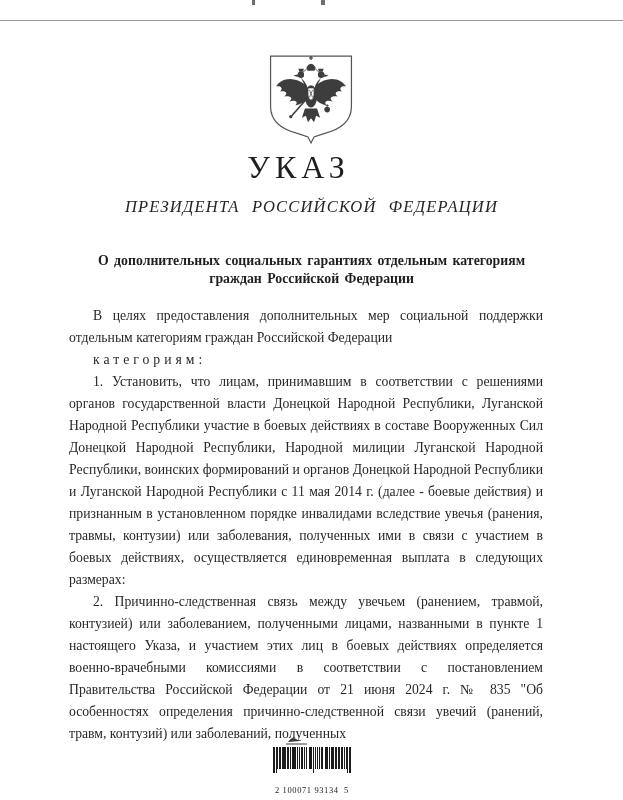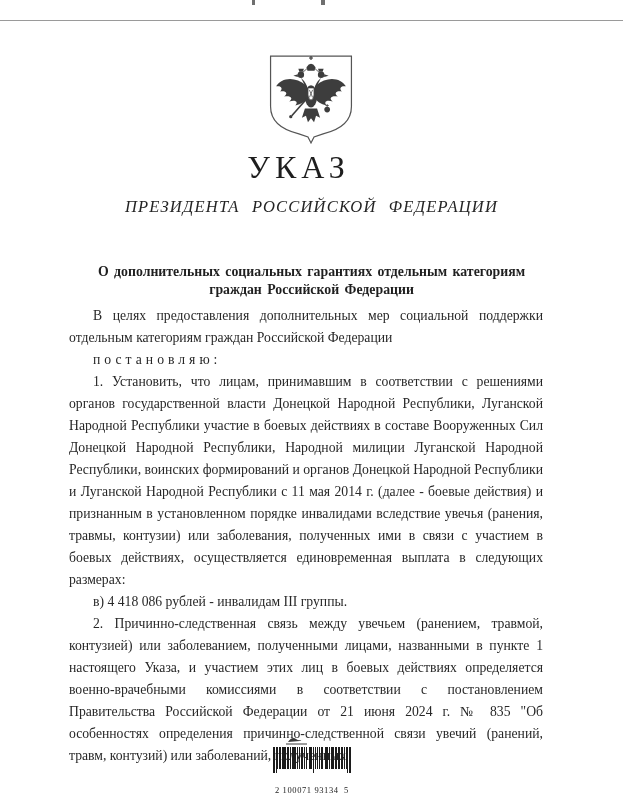--- a/index.html
+++ b/index.html
@@ -22,21 +22,21 @@
     position:absolute;left:0;top:149px;width:597px;margin:0;
     text-align:center;font-size:32px;font-weight:normal;
     letter-spacing:5px;color:#1e1e1e;
   }
   .decree-issuer{
     position:absolute;left:0;top:197px;width:623px;margin:0;
     text-align:center;font-size:16.5px;font-weight:normal;
     letter-spacing:1.2px;word-spacing:7px;color:#242424;font-style:italic;
   }
   .decree-subject{
-    position:absolute;left:76px;top:263px;width:471px;margin:0;
+    position:absolute;left:76px;top:252px;width:471px;margin:0;
     text-align:center;font-weight:bold;font-size:13.8px;line-height:18px;
     word-spacing:2px;color:#1f1f1f;
   }
   .body-text{
     position:absolute;left:69px;top:305px;width:474px;
     font-size:13.7px;line-height:22px;text-align:justify;color:#272727;
   }
   .body-text p{margin:0;text-indent:24px;}
   .decree-word{letter-spacing:4px;text-indent:0;}
   .payment-line{padding-left:24px;}
@@ -84,23 +84,22 @@
       <path d="M42.4 36.5 l3.2 7.5 M45.6 36.5 l-3.2 7.5" fill="none" stroke-width="0.7"></path>
     </g>
   </svg>
 
   <h1 class="decree-title">УКАЗ</h1>
   <h2 class="decree-issuer">ПРЕЗИДЕНТА РОССИЙСКОЙ ФЕДЕРАЦИИ</h2>
   <h3 class="decree-subject">О дополнительных социальных гарантиях отдельным категориям граждан Российской Федерации</h3>
 
   <div class="body-text">
     <p>В целях предоставления дополнительных мер социальной поддержки отдельным категориям граждан Российской Федерации</p>
-    <p class="decree-word">постановляю:</p>
+    <p class="decree-word">категориям:</p>
     <p>1. Установить, что лицам, принимавшим в соответствии с решениями органов государственной власти Донецкой Народной Республики, Луганской Народной Республики участие в боевых действиях в составе Вооруженных Сил Донецкой Народной Республики, Народной милиции Луганской Народной Республики, воинских формирований и органов Донецкой Народной Республики и Луганской Народной Республики с 11 мая 2014 г. (далее - боевые действия) и признанным в установленном порядке инвалидами вследствие увечья (ранения, травмы, контузии) или заболевания, полученных ими в связи с участием в боевых действиях, осуществляется единовременная выплата в следующих размерах:</p>
-    <div class="payment-line">в) 4 418 086 рублей - инвалидам III группы.</div>
     <p>2. Причинно-следственная связь между увечьем (ранением, травмой, контузией) или заболеванием, полученными лицами, названными в пункте 1 настоящего Указа, и участием этих лиц в боевых действиях определяется военно-врачебными комиссиями в соответствии с постановлением Правительства Российской Федерации от 21 июня 2024 г. № 835 "Об особенностях определения причинно-следственной связи увечий (ранений, травм, контузий) или заболеваний, полученных</p>
   </div>
 
   <div class="barcode-wrap">
     <svg class="ink-mark" viewBox="0 0 26 11" xmlns="http://www.w3.org/2000/svg" aria-hidden="true">
       <path d="M3 7 Q7 1 11 4 T19 3 L15 6 Z" fill="#3a3a3a"></path>
       <path d="M1 9 H22" stroke="#3a3a3a" stroke-width="1" fill="none"></path>
     </svg>
     <svg class="barcode-bars" xmlns="http://www.w3.org/2000/svg" preserveAspectRatio="none" aria-hidden="true" viewBox="0 0 88 26">
         <rect x="0" y="0" width="2" height="26"></rect>

